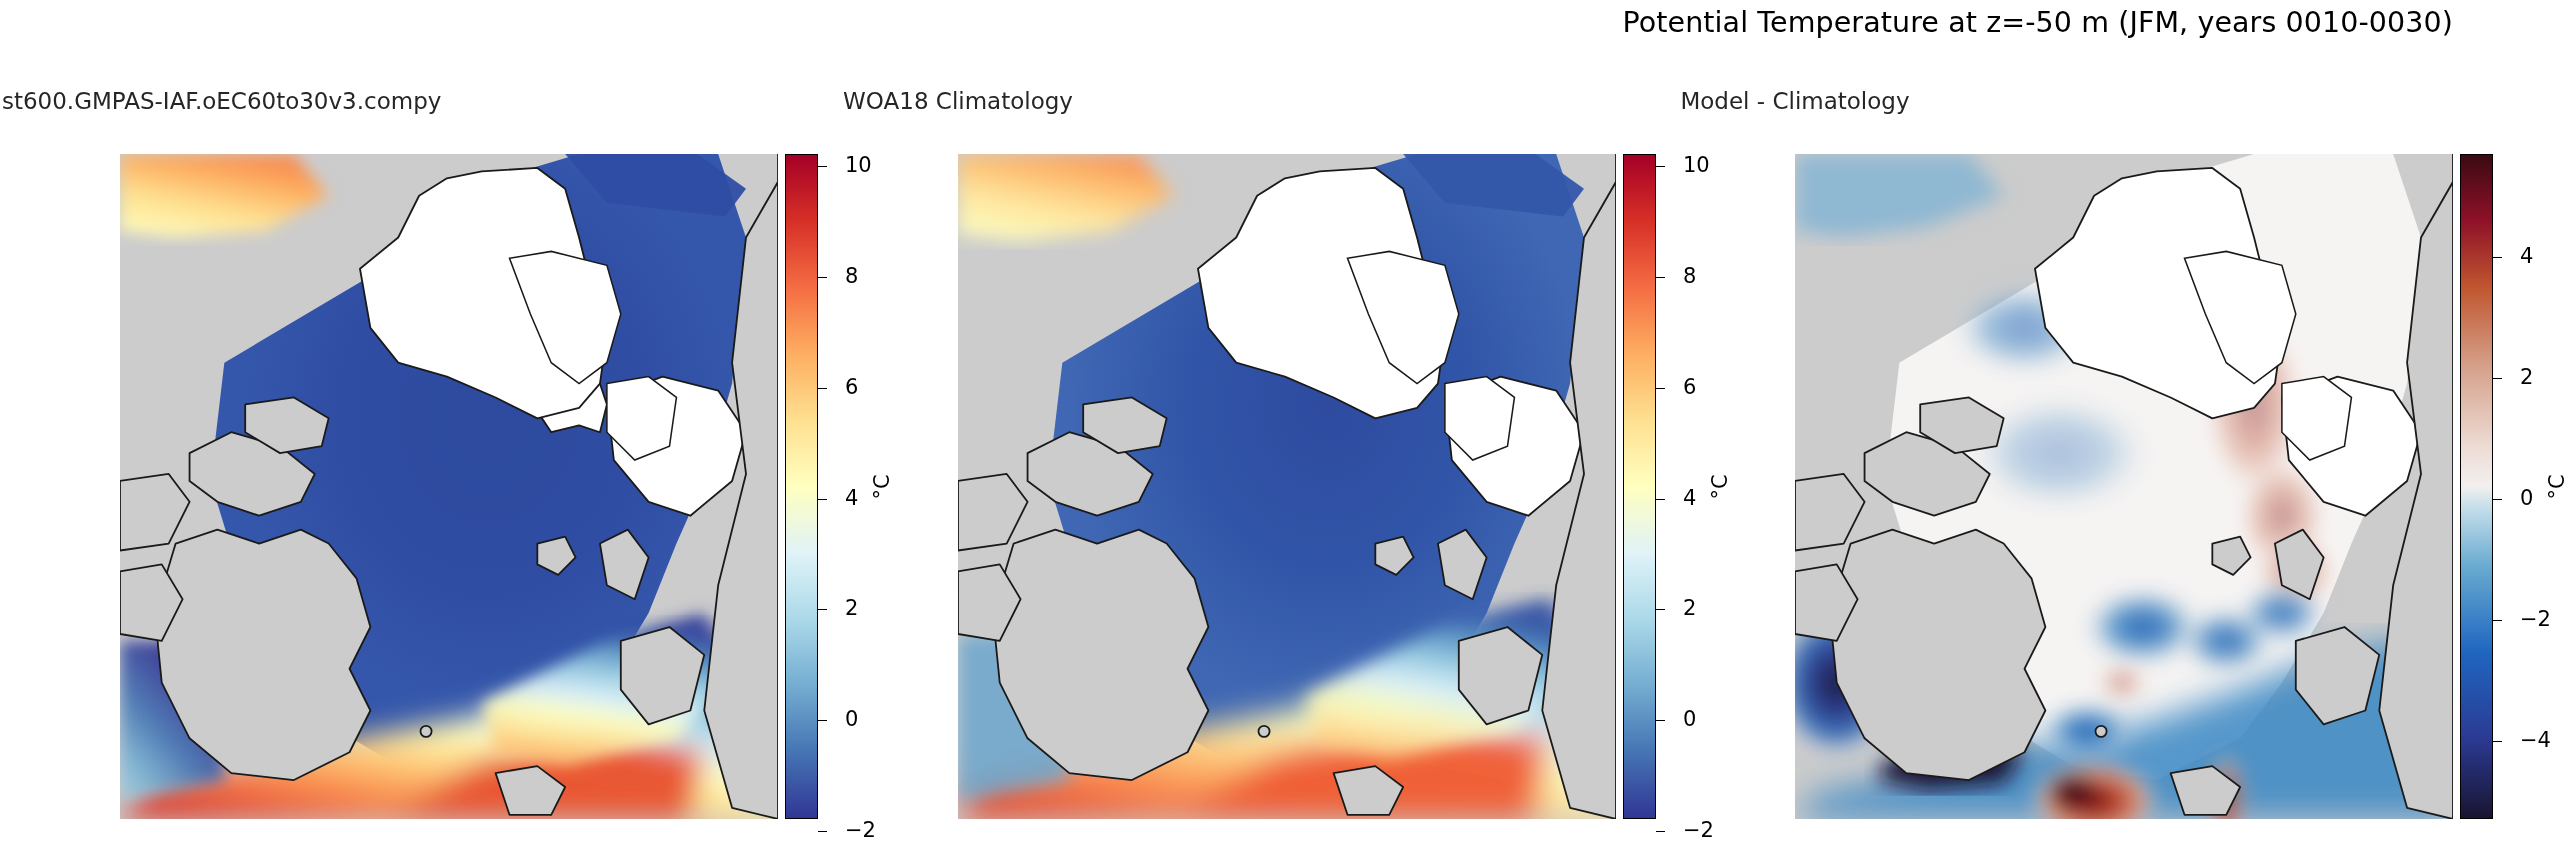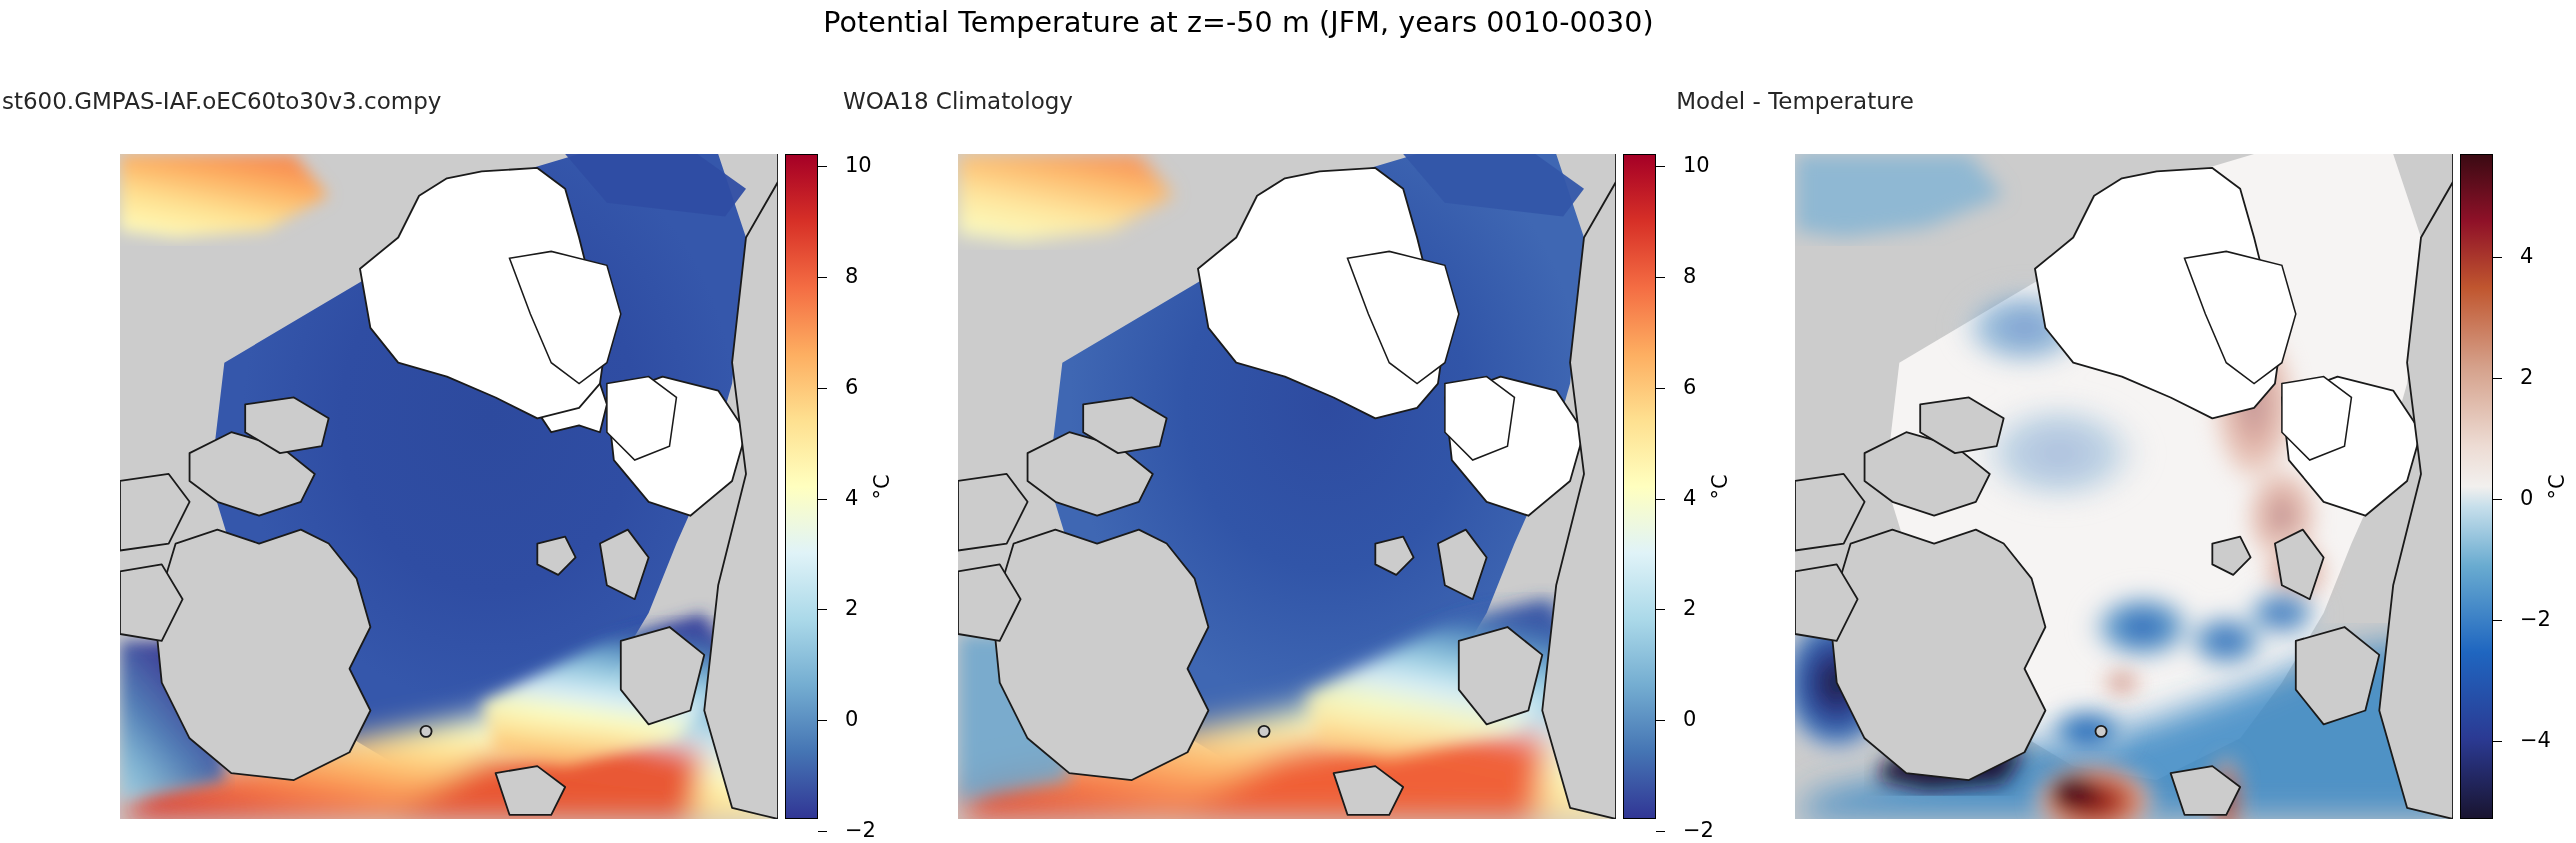--- a/index.html
+++ b/index.html
@@ -11,24 +11,24 @@
     width: 2576px;
     height: 843px;
     position: relative;
     font-family: "DejaVu Sans", "Liberation Sans", sans-serif;
     overflow: hidden;
   }
 
   
   #figure-title {
     position: absolute;
-    left: 12px;
+    left: 0;
     top: 5.6px;
     width: 2453px;
-    text-align: center;
+    text-align: right;
     font-size: 28.5px;
     color: #000000;
     letter-spacing: 0.1px;
     white-space: nowrap;
   }
 
   
   .panel {
     position: absolute;
     top: 154px;
@@ -378,21 +378,21 @@
         <div class="tick" style="top: 222px;"><span class="dash"></span><span class="tlabel">6</span></div>
         <div class="tick" style="top: 111px;"><span class="dash"></span><span class="tlabel">8</span></div>
         <div class="tick" style="top: 0px;"><span class="dash"></span><span class="tlabel">10</span></div>
       </div>
     <div class="cbar-unit">°C</div>
   </div>
 </div>
 
 <div class="panel" id="panel-2" style="left:1795px;">
 
-  <div class="panel-title">Model - Temperature</div>
+  <div class="panel-title">Model - Climatology</div>
 
   <div class="map-axes">
     <svg viewBox="0 0 946 956" preserveAspectRatio="none">
       <defs>
         <filter id="soft2">
             <feGaussianBlur stdDeviation="14"></feGaussianBlur>
           </filter>
         <filter id="soft2b">
             <feGaussianBlur stdDeviation="24"></feGaussianBlur>
           </filter>

